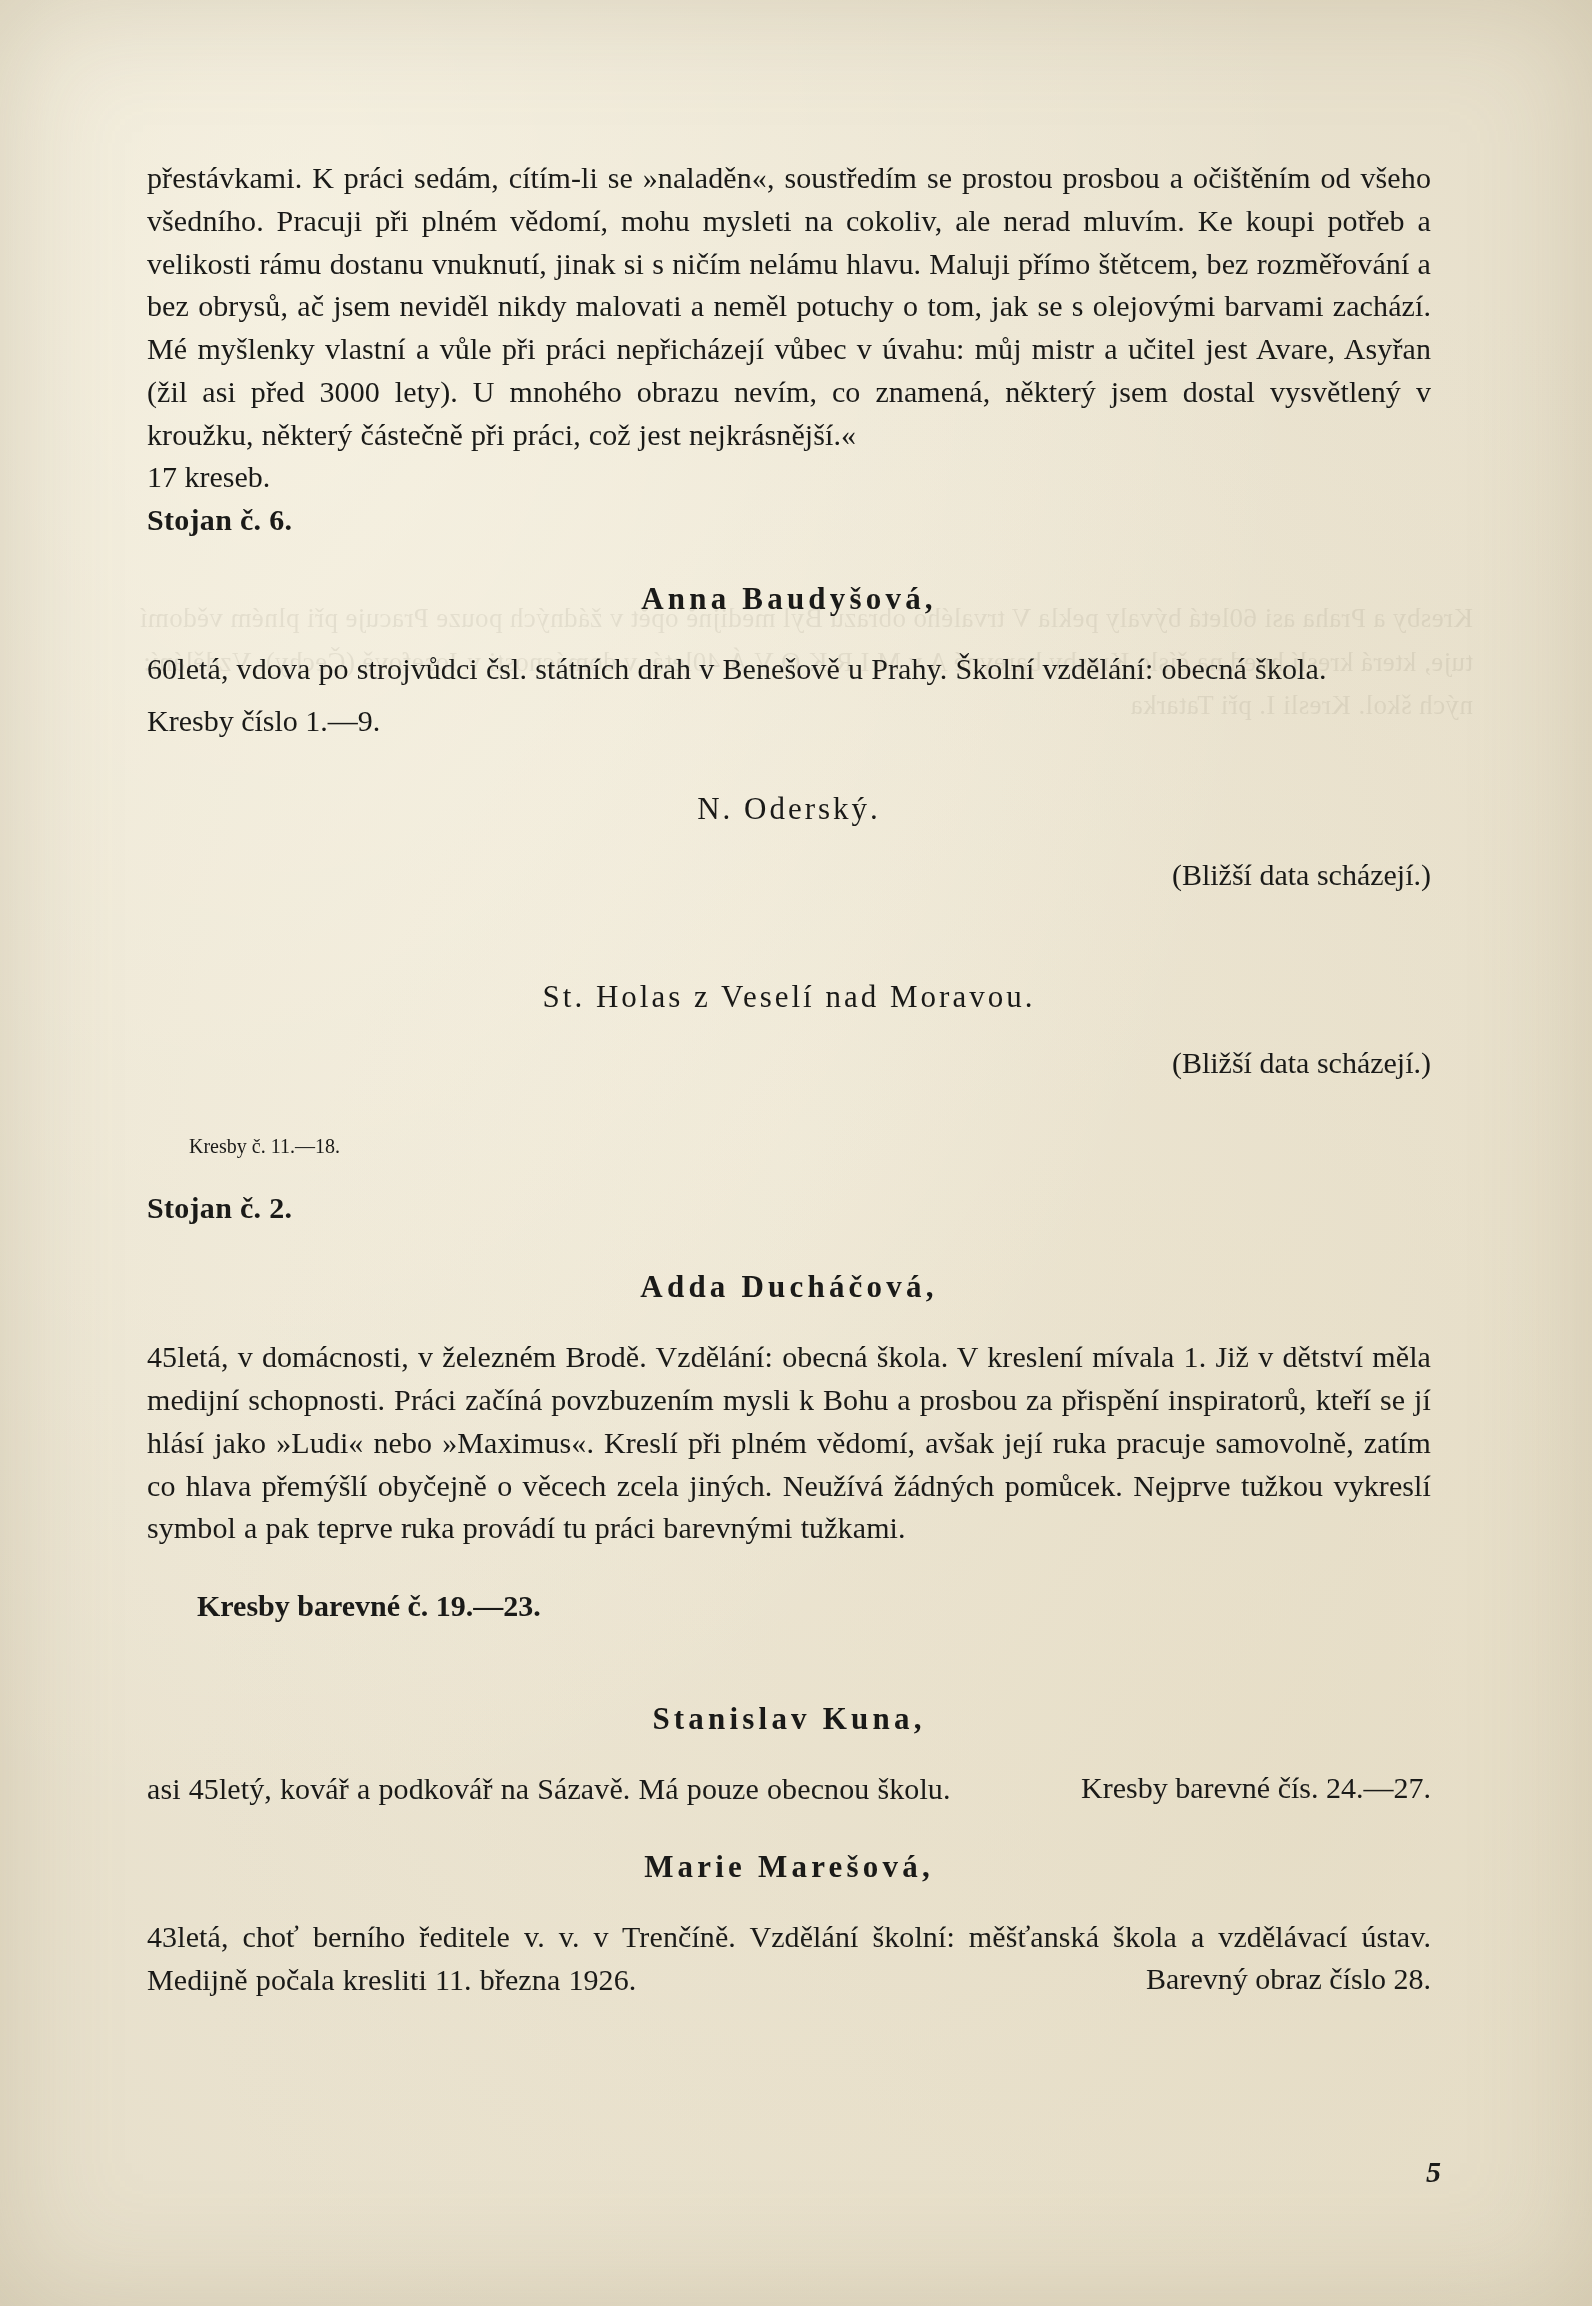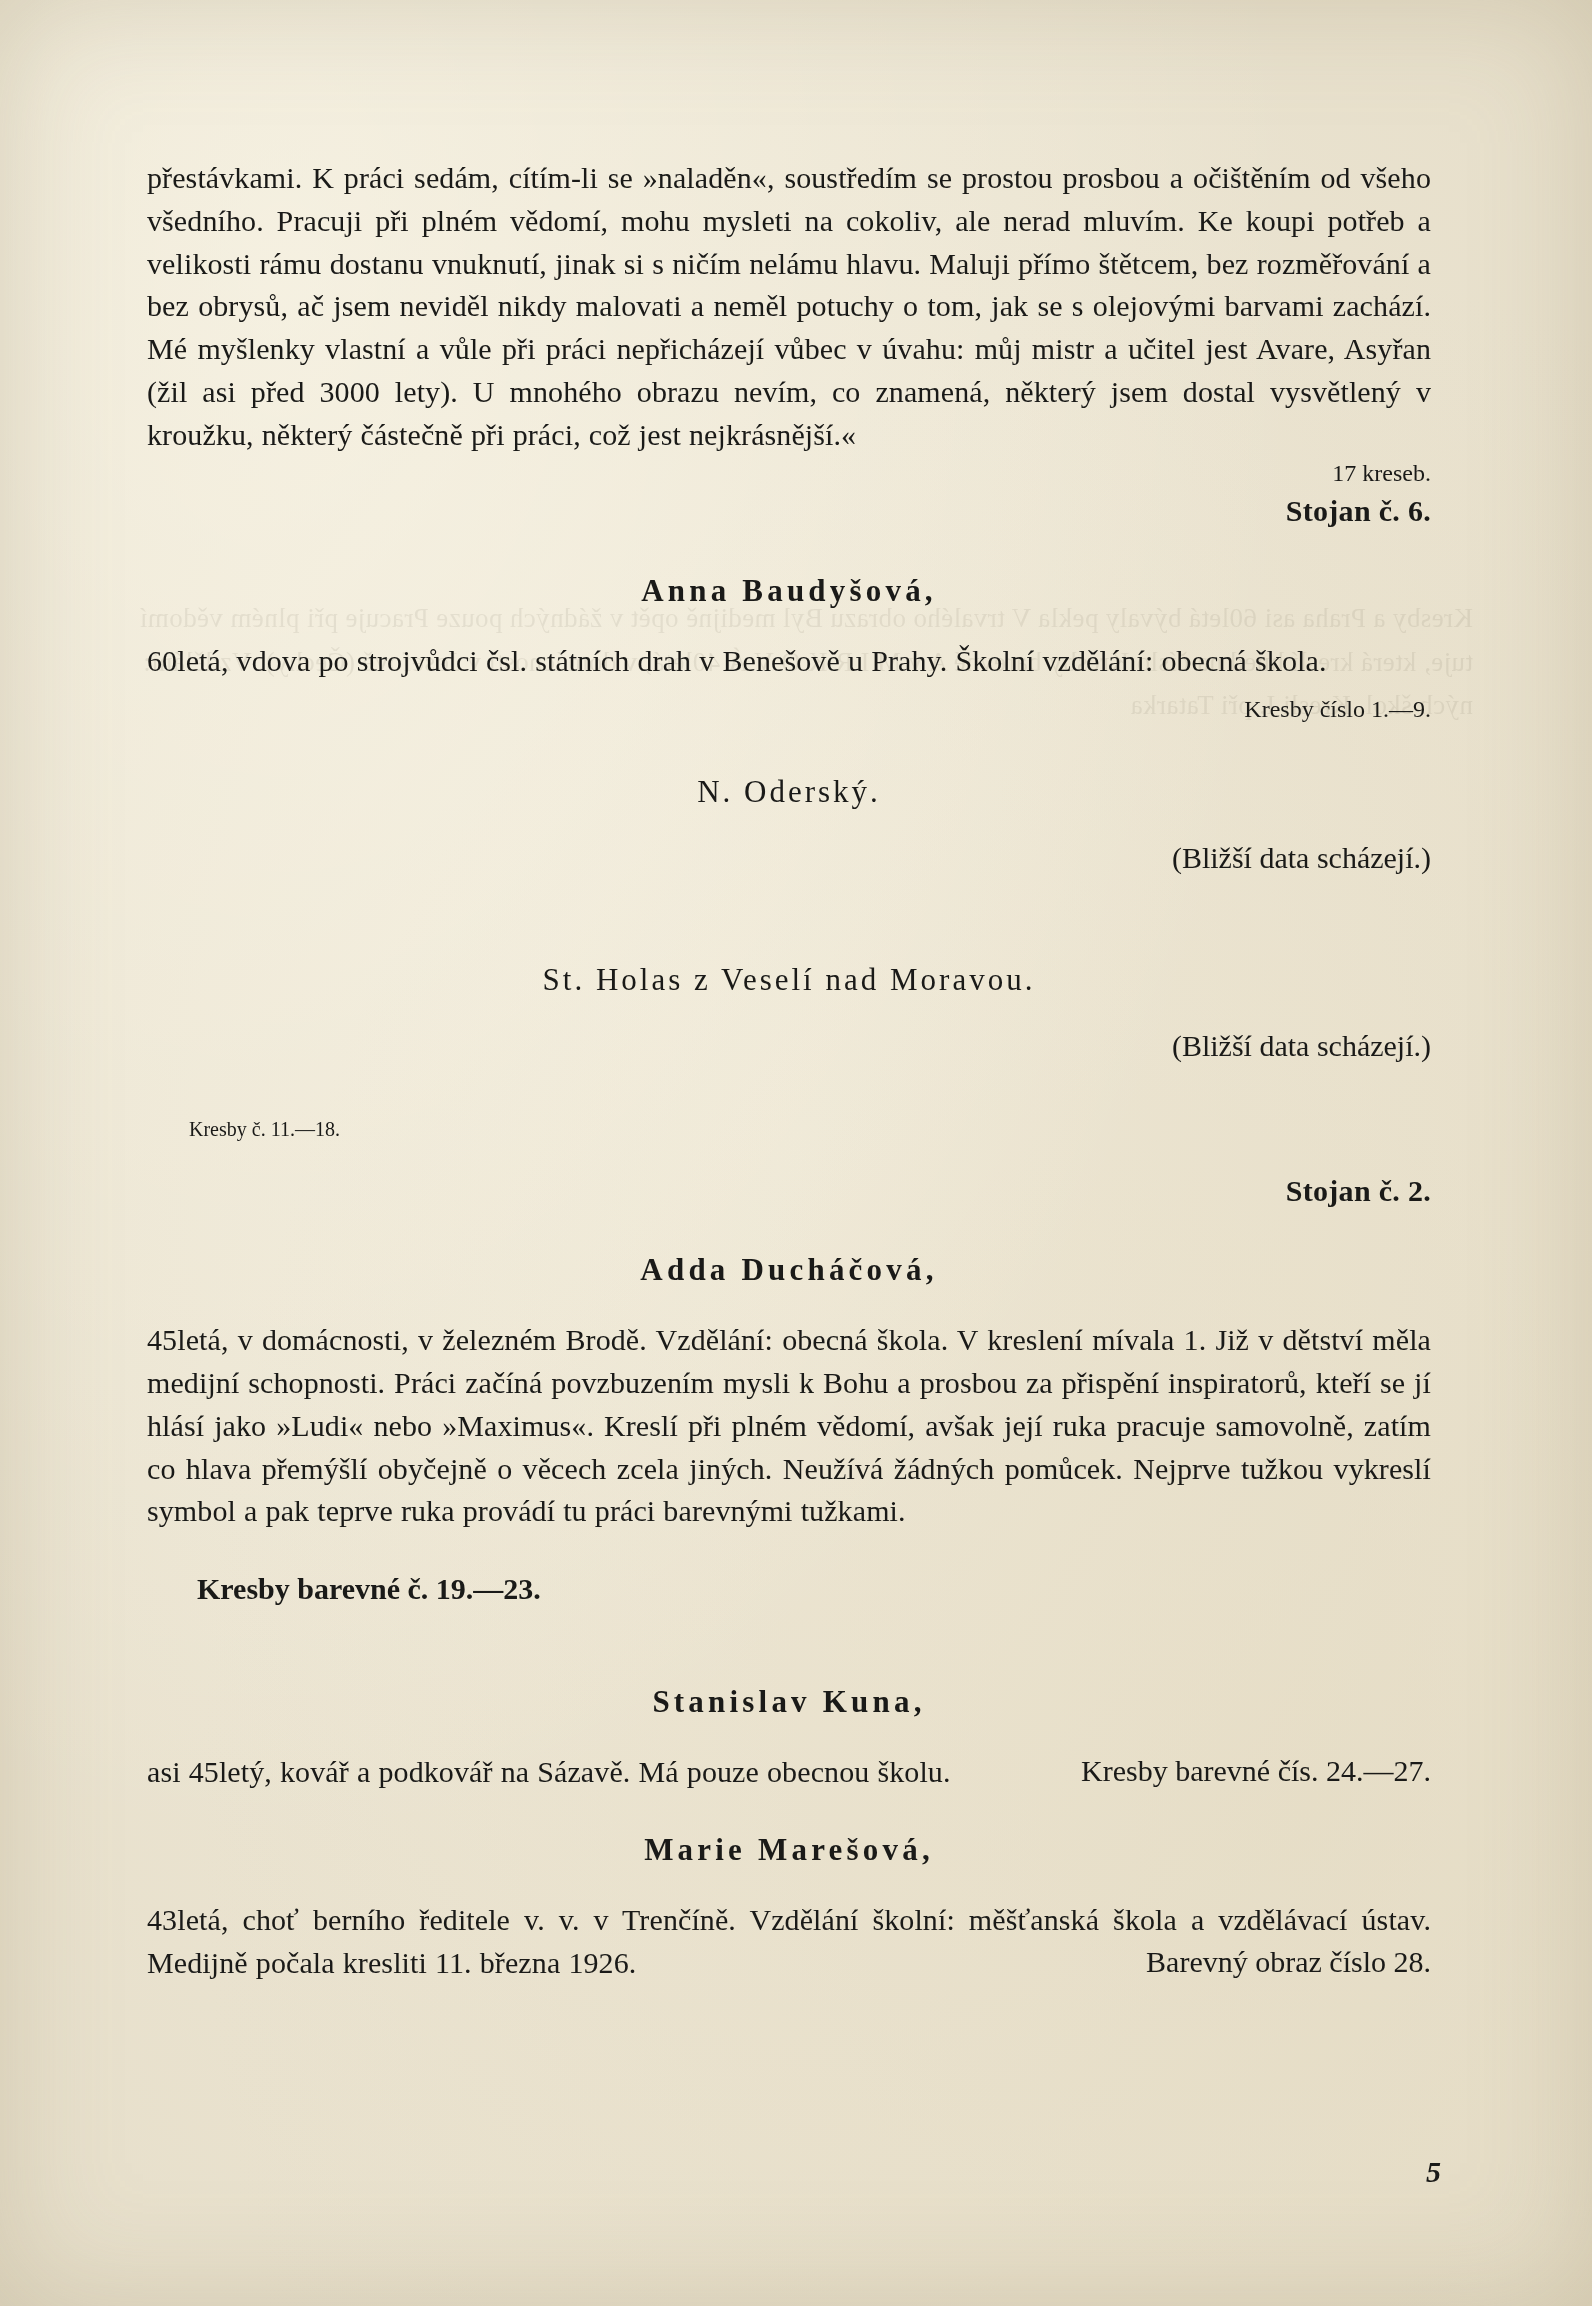--- a/index.html
+++ b/index.html
@@ -63,32 +63,32 @@
   p.body {
     margin: 0;
     font-size: 30px;
     line-height: 1.425;
     text-align: justify;
     text-justify: inter-word;
     letter-spacing: 0.1px;
     word-spacing: 0.5px;
   }
   .center {
-    text-align: right;
-    margin: 0;
-    font-size: 24px;
+    text-align: left;
+    margin: 0;
+    font-size: 30px;
     line-height: 1.42;
   }
   .bold {
     font-weight: 700;
   }
   .gap-s { height: 9px; }
   .gap-m { height: 17px; }
   .left {
-    text-align: right;
+    text-align: left;
     margin: 0;
     font-size: 30px;
     line-height: 1.42;
   }
   .stojan {
     font-weight: 700;
     font-size: 30px;
     letter-spacing: 0.3px;
   }
   .name-line {

